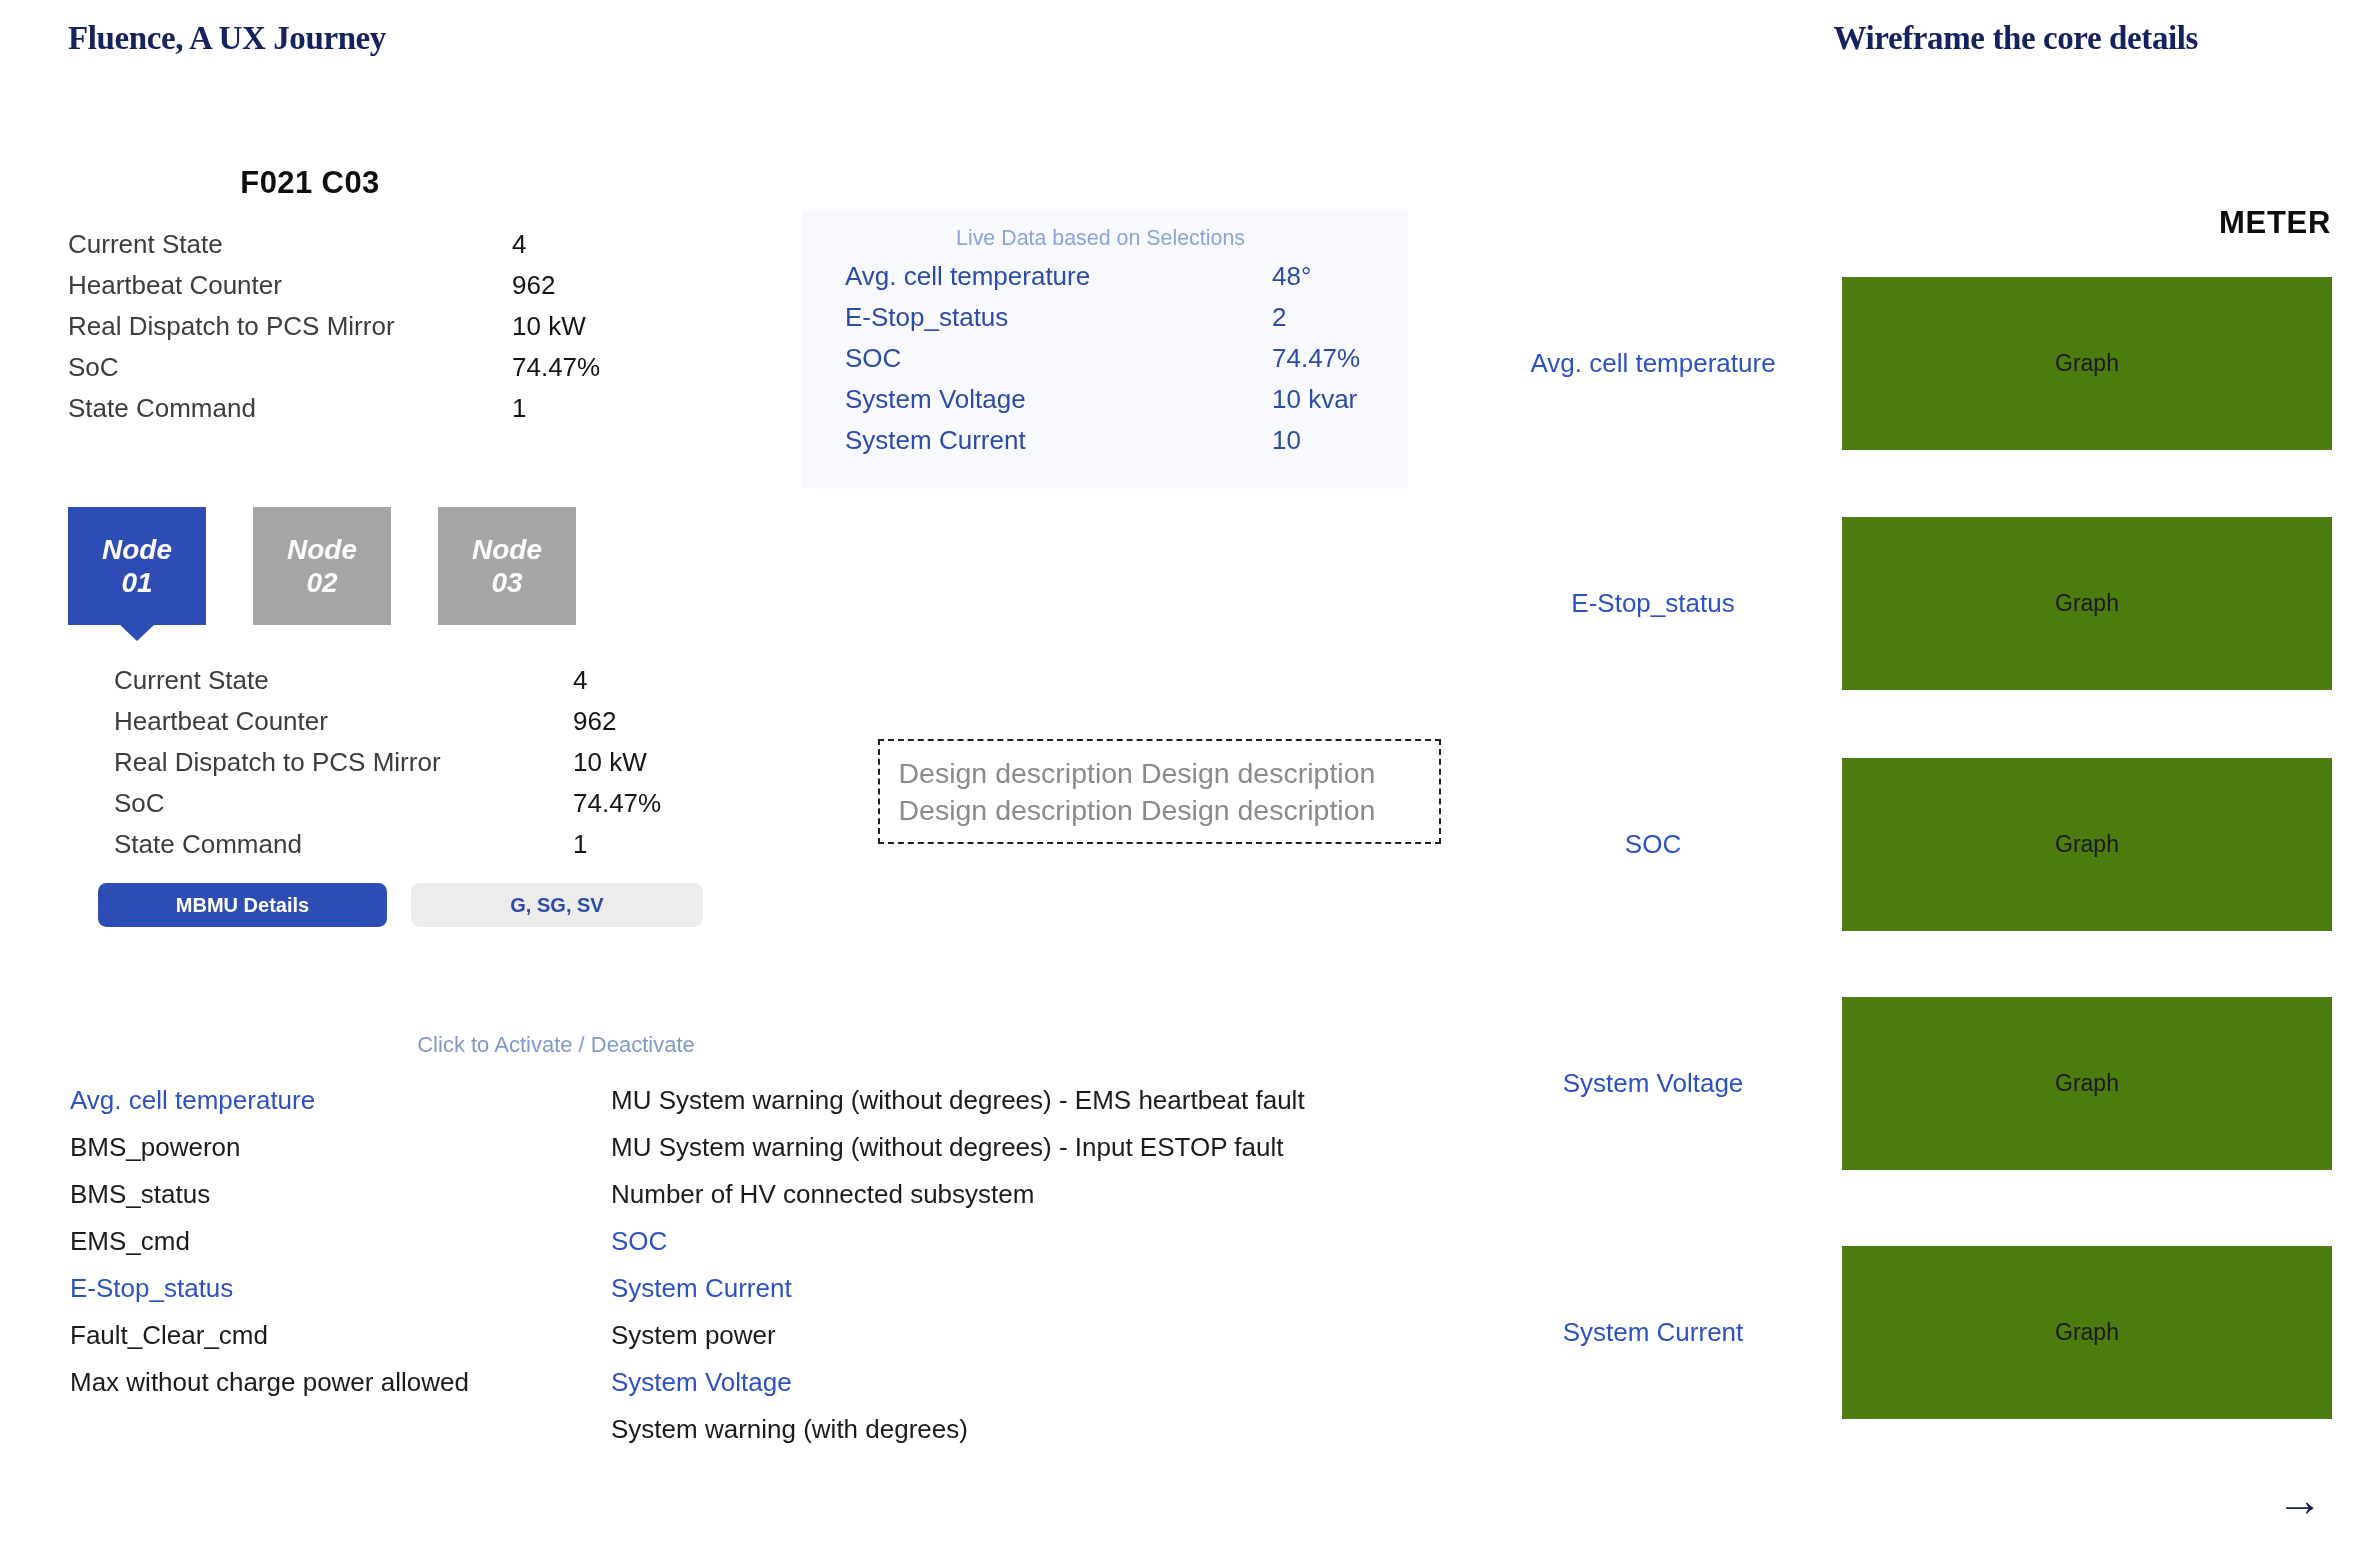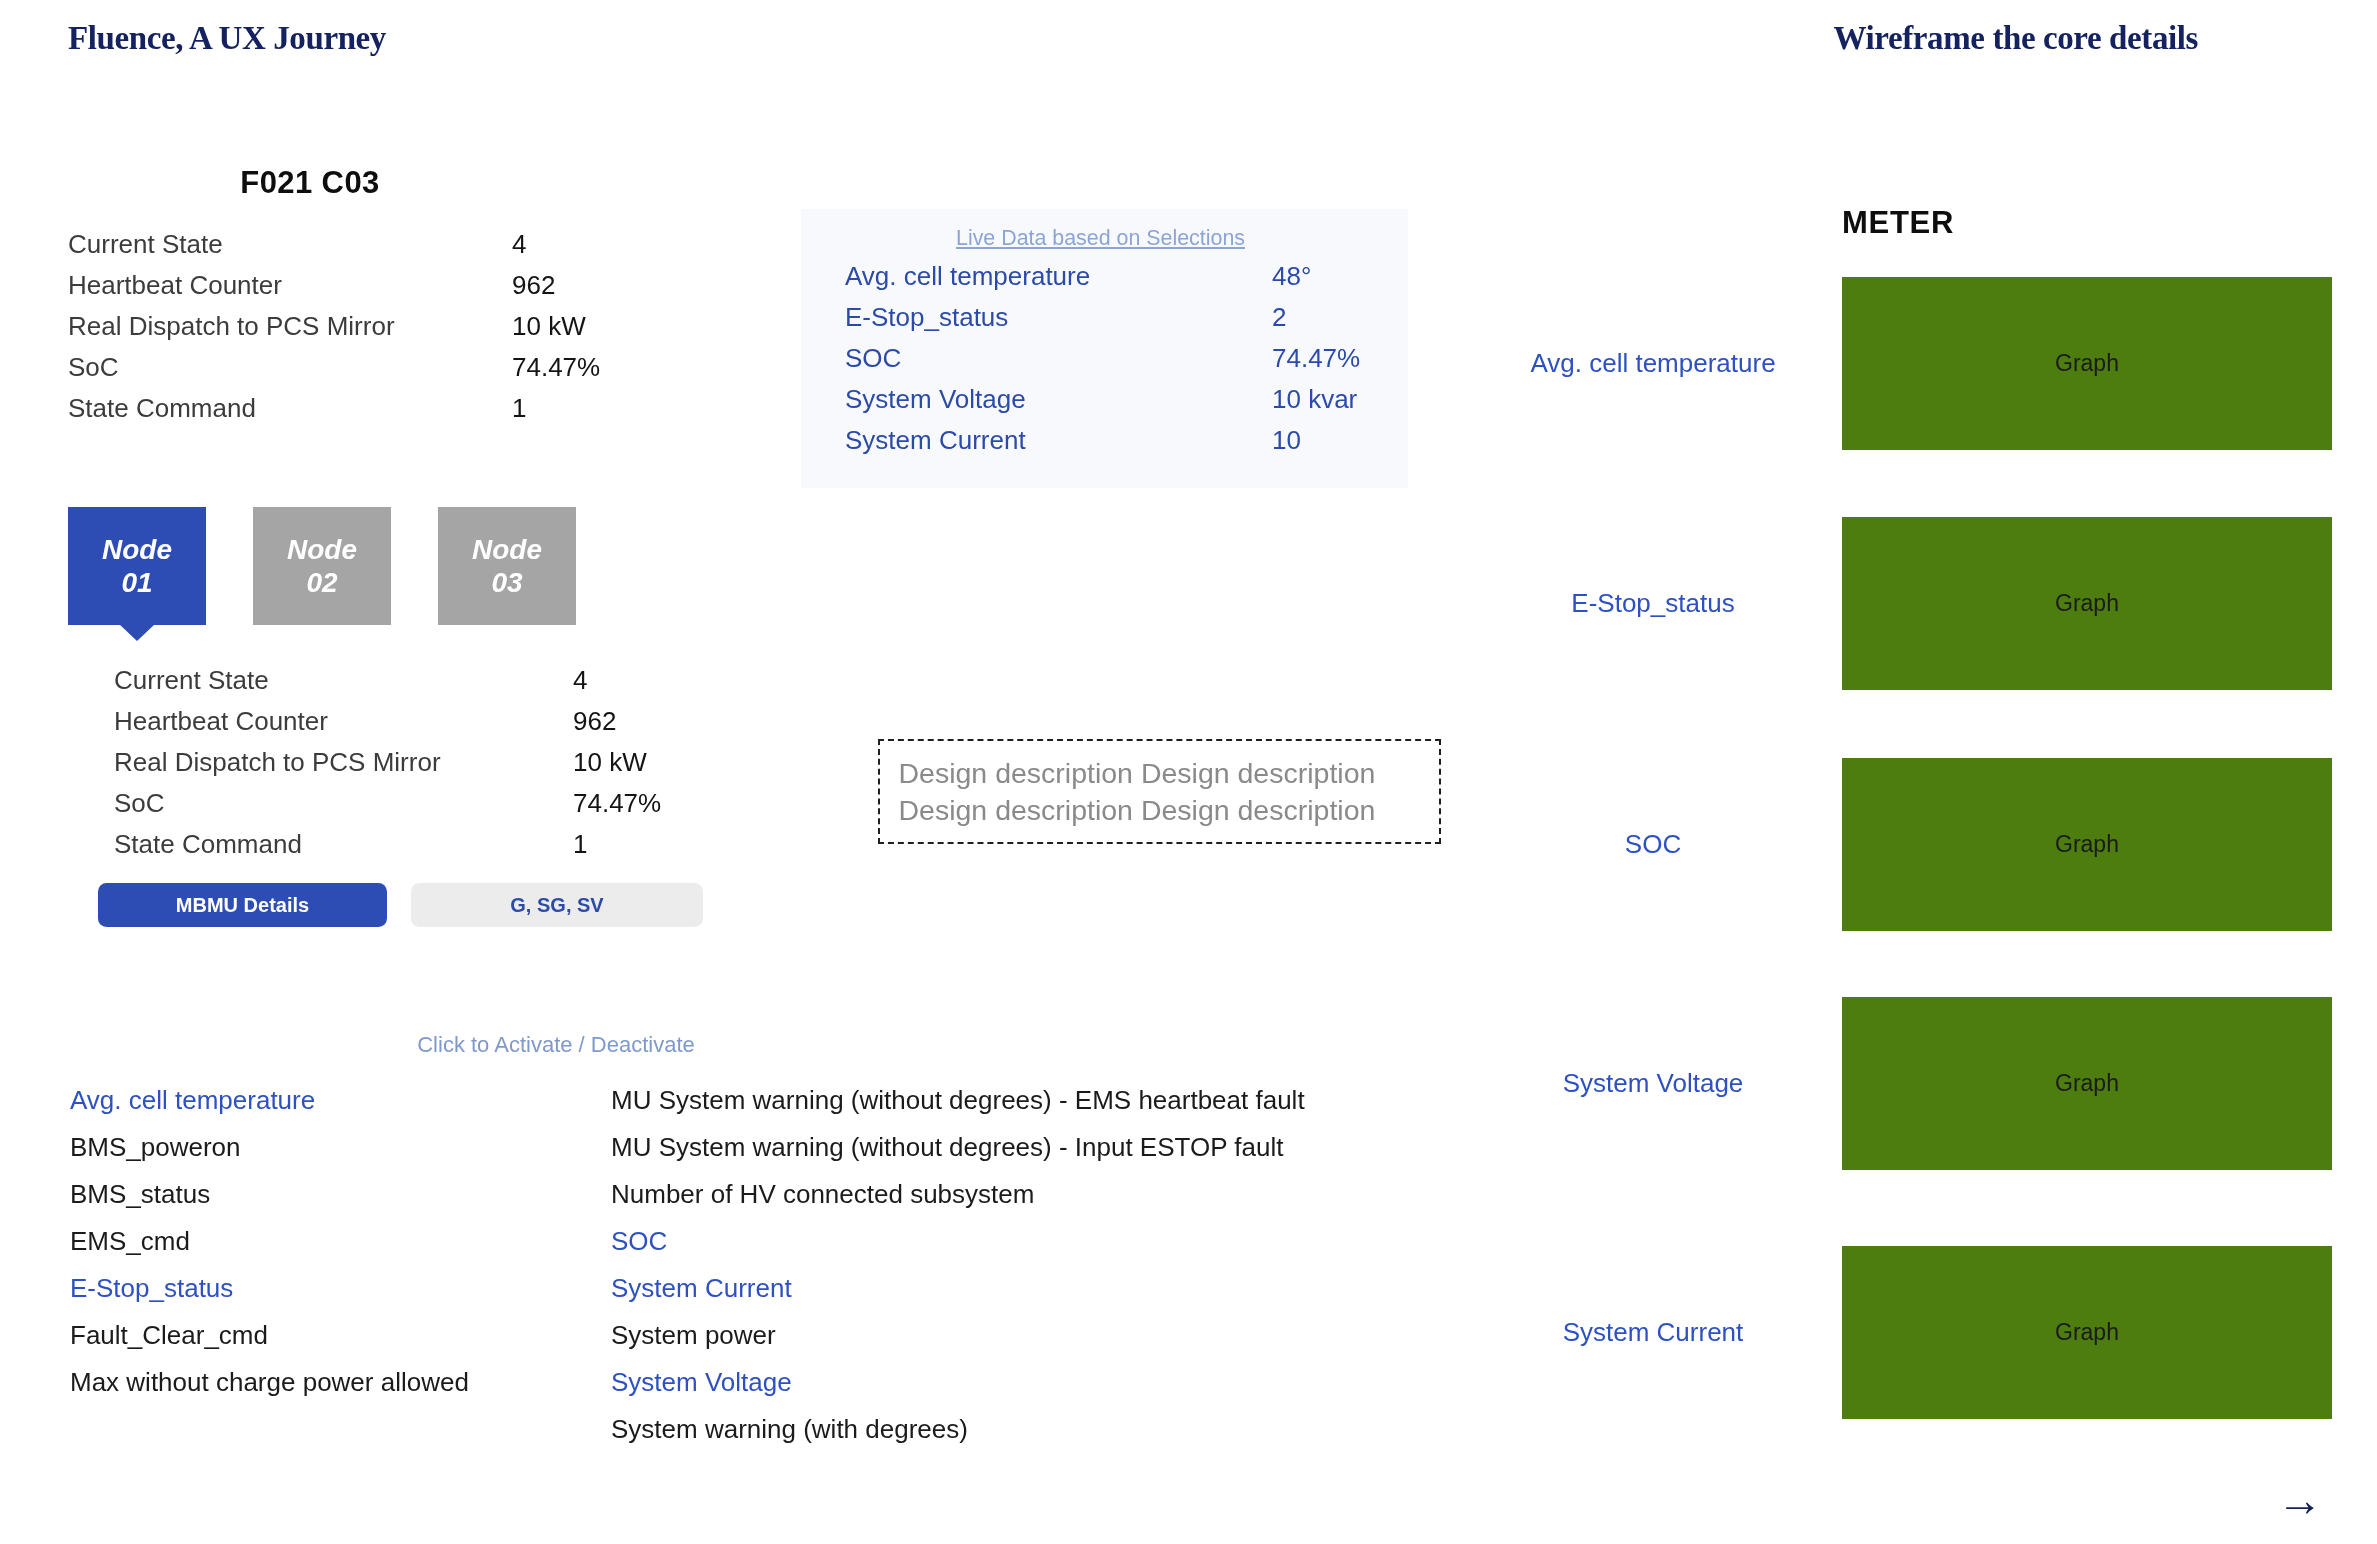--- a/index.html
+++ b/index.html
@@ -20,21 +20,21 @@
   .kv .lbl{color:#3c3c3c;}
   .kv .val{color:#141414;}
   .kv.summary{left:68px;top:224px;width:556px;}
   .kv.summary .lbl{flex:0 0 412px;}
   .kv.nodedetails{left:114px;top:660px;width:556px;}
   .kv.nodedetails .lbl{flex:0 0 427px;}
 
   
   .live-panel{position:absolute;left:801px;top:209px;width:607px;height:279px;background:#f7f9fc;}
   .live-title{position:absolute;top:17px;left:0;right:8px;text-align:center;
-              font-size:21.4px;color:#8ba5d7;text-decoration:underline;}
+              font-size:21.4px;color:#8ba5d7;}
   .live-rows{position:absolute;top:47px;left:44px;right:14.2px;font-size:26px;color:#2c4ba8;}
   .live-rows .row{display:flex;height:41px;align-items:center;}
   .live-rows .lbl{flex:0 0 427px;}
 
   
   .node-tab{position:absolute;top:507px;width:138px;height:118px;background:#a5a5a5;
             color:#ffffff;font-weight:700;font-size:28px;text-align:center;
             display:flex;flex-direction:column;justify-content:center;line-height:33px;cursor:default;font-style:italic;}
   .node-tab.active{background:#2e4db4;}
   .node-tab.active::after{content:"";position:absolute;left:50%;bottom:-16.4px;transform:translateX(-50%);
@@ -59,21 +59,21 @@
   .signal-col li.active{color:#2d51c2;}
   .signal-col.colL{left:70px;width:527px;}
   .signal-col.colR{left:611px;width:784px;}
 
   
   .design-note{position:absolute;left:878px;top:739px;width:563px;height:105px;
                border:2.1px dashed #1f1f1f;box-sizing:border-box;
                padding:14.2px 0 0 18.5px;font-size:28.5px;line-height:37px;color:#8a8a8a;}
 
   
-  .meter-title{position:absolute;left:1842px;top:205px;width:489px;text-align:left;
+  .meter-title{position:absolute;left:1842px;top:205px;width:489px;text-align:right;
                font-size:31px;font-weight:700;color:#0e0e0e;letter-spacing:0.7px;}
   .meter-row{position:absolute;left:1464px;width:868px;height:173px;display:flex;align-items:center;}
   .meter-row .mlabel{flex:0 0 378px;text-align:center;font-size:26px;color:#2d51c2;}
   .meter-row .graphbox{flex:1;height:173px;background:#4d7c0f;display:flex;
                        align-items:center;justify-content:center;font-size:23px;color:#1a1a1a;}
   .meter-row.r1{top:277px;}
   .meter-row.r2{top:517px;}
   .meter-row.r3{top:758px;}
   .meter-row.r4{top:997px;}
   .meter-row.r5{top:1246px;}

